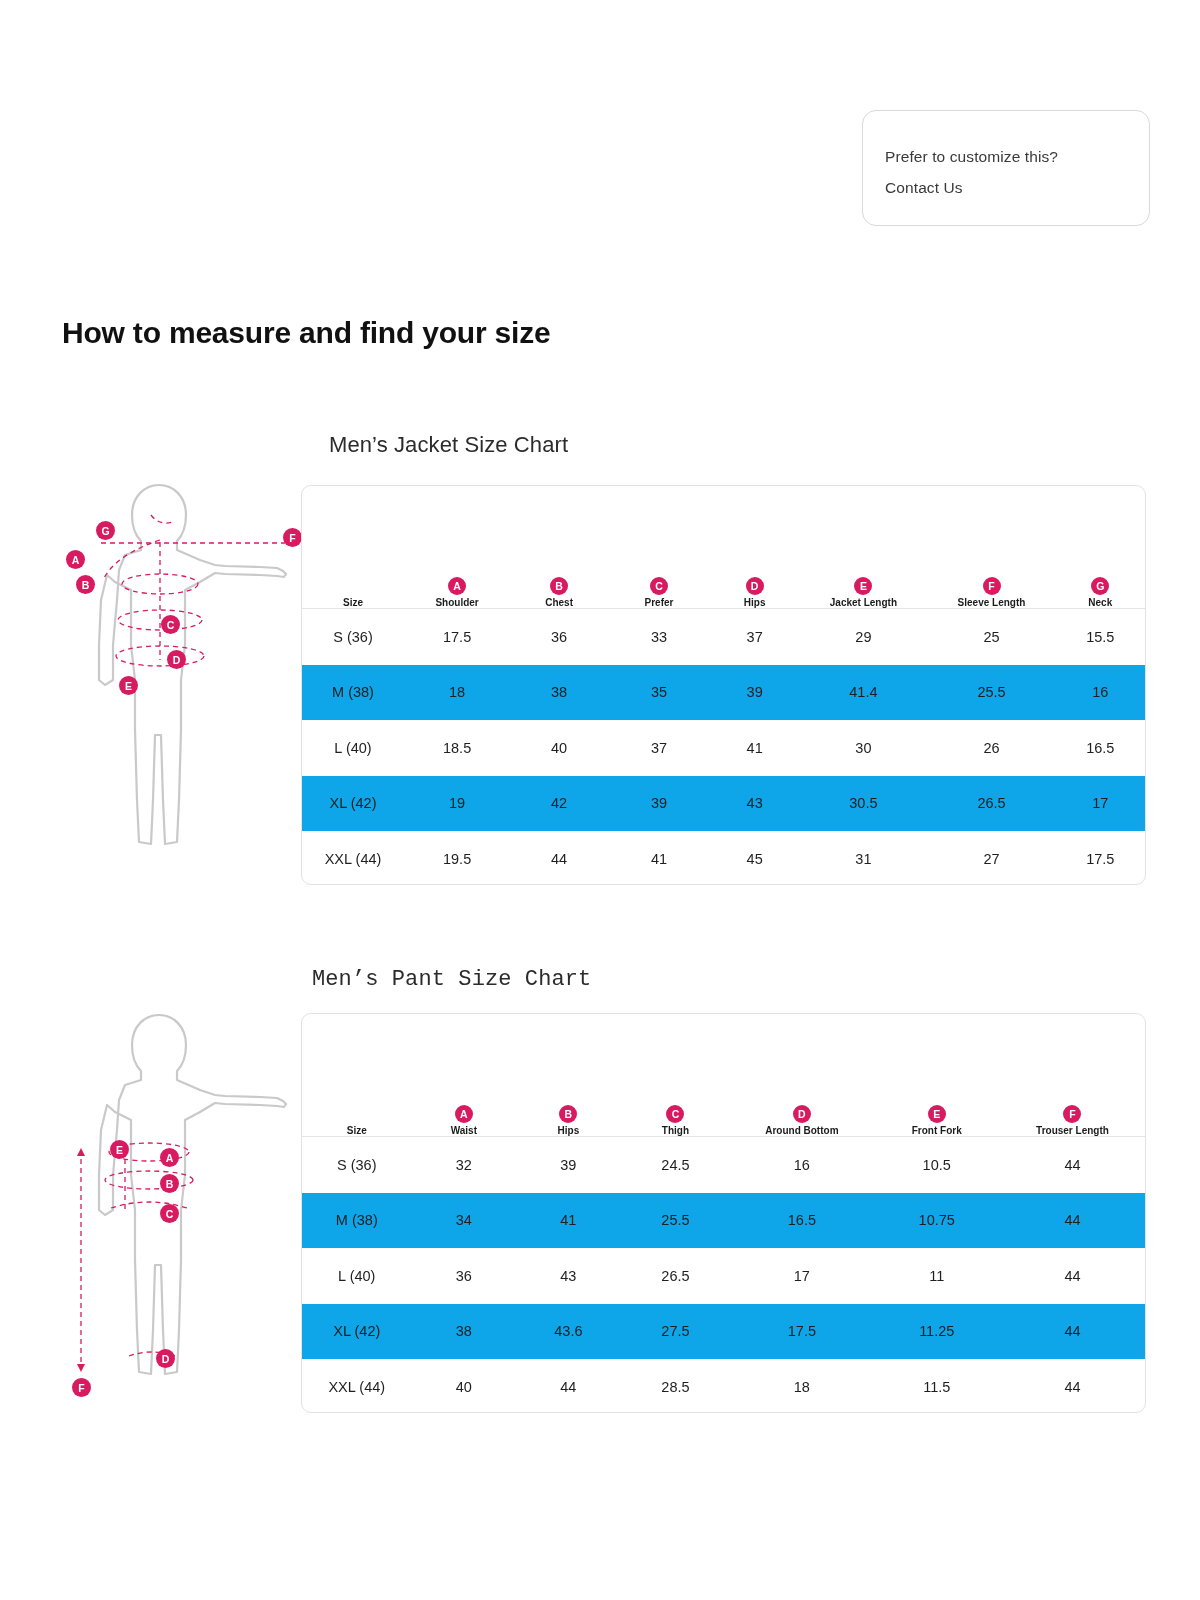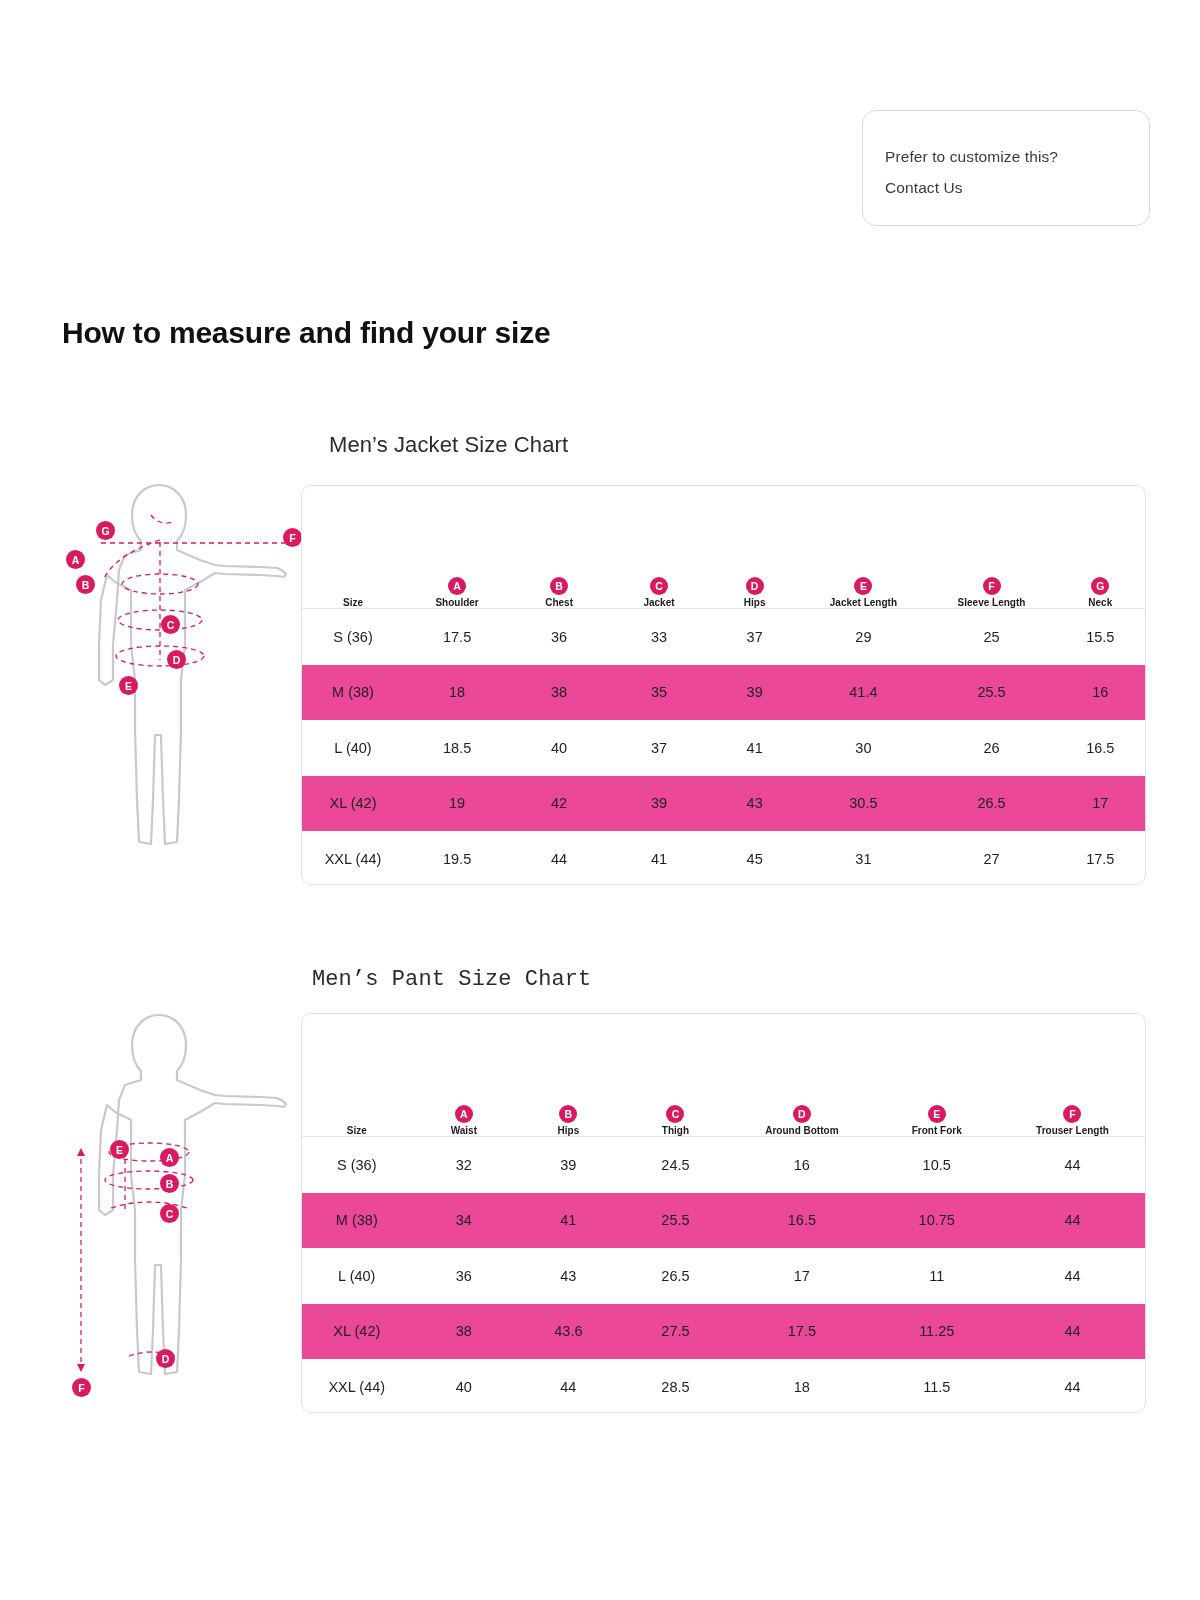--- a/index.html
+++ b/index.html
@@ -106,21 +106,21 @@
     font-weight: bold;
     margin-bottom: 20px;
     line-height: 1;
   }
   .badge-holder { height: 20px; }
 
   .body-row td {
     height: 55.5px;
     font-size: 14.5px;
   }
-  .body-row.alt { background: #ec4899; }
+  .body-row.alt { background: #0ea5e9; }
   .size-cell {
     font-weight: bold;
     color: #c2185b;
     font-size: 14.5px;
   }
 
   
   .figure {
     position: absolute;
   }
@@ -207,21 +207,21 @@
       <th>
         <div class="badge-holder"><span class="badge">A</span></div>
         <div class="head-label">Shoulder</div>
       </th>
       <th>
         <div class="badge-holder"><span class="badge">B</span></div>
         <div class="head-label">Chest</div>
       </th>
       <th>
         <div class="badge-holder"><span class="badge">C</span></div>
-        <div class="head-label">Jacket</div>
+        <div class="head-label">Prefer</div>
       </th>
       <th>
         <div class="badge-holder"><span class="badge">D</span></div>
         <div class="head-label">Hips</div>
       </th>
       <th>
         <div class="badge-holder"><span class="badge">E</span></div>
         <div class="head-label">Jacket Length</div>
       </th>
       <th>

